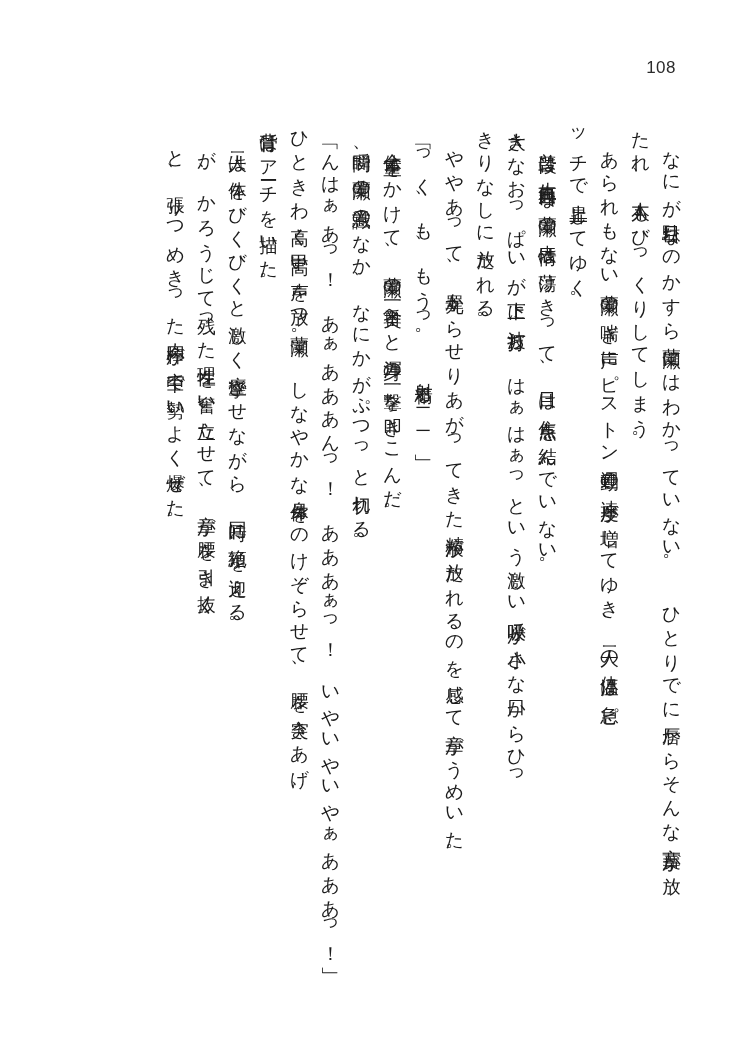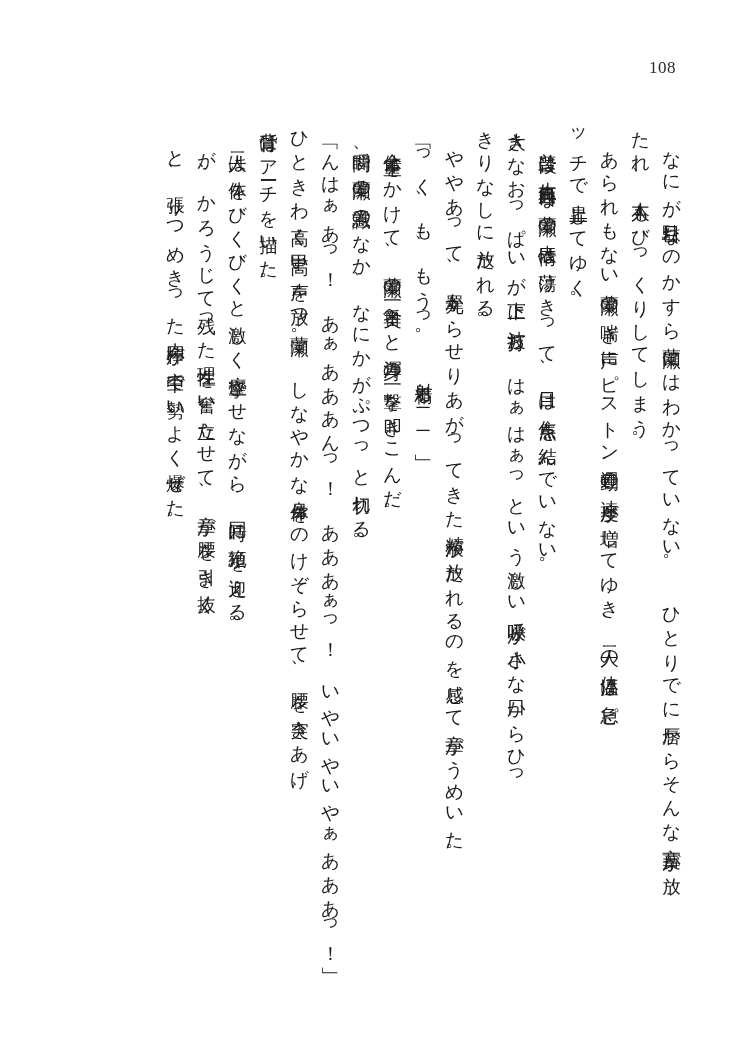--- a/index.html
+++ b/index.html
@@ -16,21 +16,21 @@
     font-family: "Liberation Serif", "DejaVu Serif", serif;
     color: #1a1a1a;
   }
   .page-number {
     position: absolute;
     top: 58px;
     right: 56px;
     font-size: 17px;
     letter-spacing: 0.5px;
     color: #2b2b2b;
-    font-family: Liberation Serif, serif;
+    font-family: Liberation Sans, sans-serif;
   }
   .text-body {
     position: absolute;
     top: 118px;
     right: 52px;
     left: 56px;
     bottom: 52px;
     display: flex;
     flex-direction: row-reverse;
     justify-content: flex-start;

